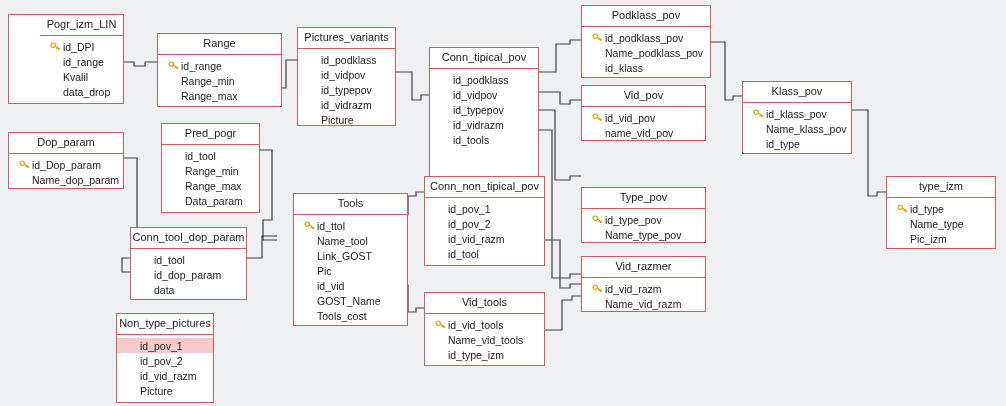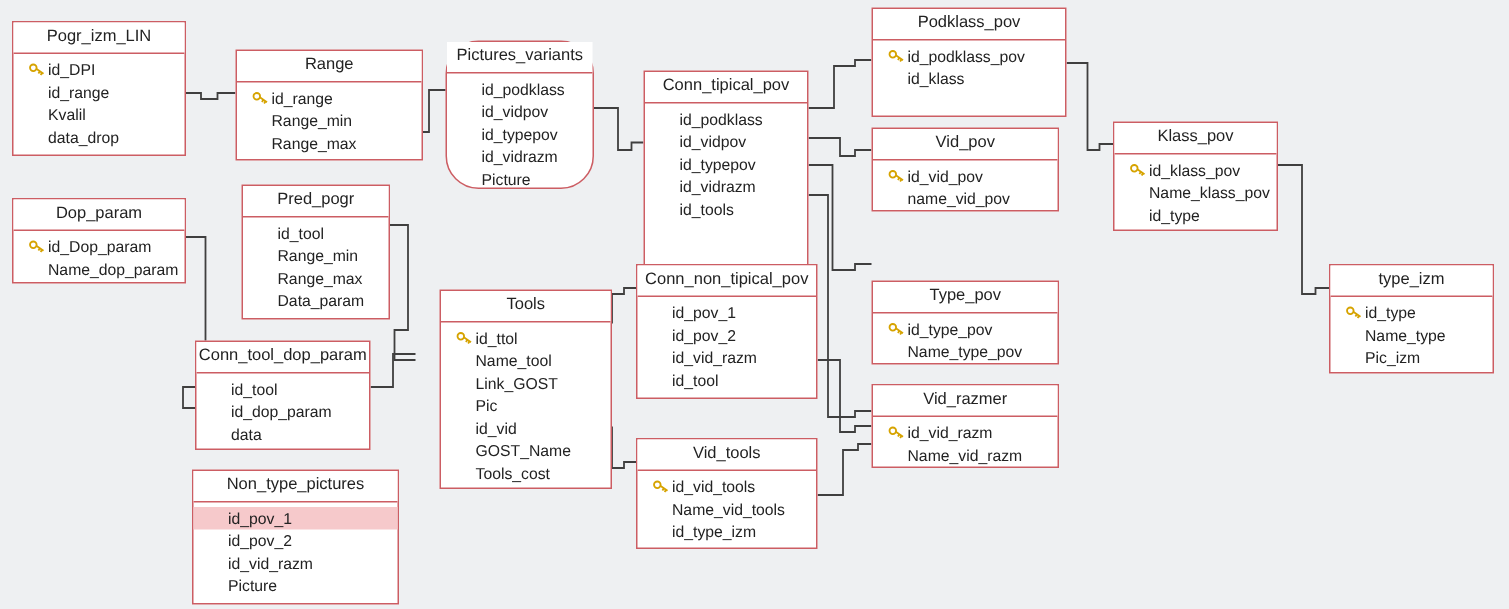--- a/index.html
+++ b/index.html
@@ -89,21 +89,21 @@
       <path d="M711,42 L725,42 L725,100 L733,100 L733,96 L742,96" fill="none" stroke="#3f3f3f" stroke-width="1.2"></path>
       <path d="M852,110 L868,110 L868,196 L877,196 L877,192 L886,192" fill="none" stroke="#3f3f3f" stroke-width="1.2"></path>
       <path d="M124,158 L137,158 L137,272 L122,272 L122,258 L130,258" fill="none" stroke="#3f3f3f" stroke-width="1.2"></path>
       <path d="M260,150 L272,150 L272,220 L263,220 L263,240 L277,240" fill="none" stroke="#3f3f3f" stroke-width="1.2"></path>
       <path d="M247,258 L262,258 L262,236 L277,236" fill="none" stroke="#3f3f3f" stroke-width="1.2"></path>
       <path d="M392,215 L408,215 L408,196 L416,196 L416,192 L424,192" fill="none" stroke="#3f3f3f" stroke-width="1.2"></path>
       <path d="M392,285 L408,285 L408,312 L416,312 L416,308 L424,308" fill="none" stroke="#3f3f3f" stroke-width="1.2"></path>
       <path d="M545,240 L560,240 L560,288 L570,288 L570,284 L581,284" fill="none" stroke="#3f3f3f" stroke-width="1.2"></path>
       <path d="M545,330 L562,330 L562,300 L572,300 L572,296 L581,296" fill="none" stroke="#3f3f3f" stroke-width="1.2"></path>
     </svg>
-<div class="table-box" style="left: 8px; top: 14px; width: 116px; height: 90px;">
+<div class="table-box" style="left: 8px; top: 14px; width: 116px; height: 90px; padding-left: 31px;">
       <div class="table-title">Pogr_izm_LIN</div>
       <div class="field-list">
         <div class="field-row">
           <span class="key-icon">
             <svg width="11" height="11" viewBox="0 0 11 11">
               <circle cx="3.2" cy="4.2" r="2.2" fill="none" stroke="#d6a300" stroke-width="1.2"></circle>
               <path d="M5.2,4.8 L10,8.2 M7.6,6.5 L6.6,8.0 M9.0,7.5 L8.1,9.0" stroke="#d6a300" stroke-width="1.2" fill="none"></path>
             </svg>
           </span>
           <span class="field-label">id_DPI</span>
@@ -137,21 +137,21 @@
         <div class="field-row">
           <span class="key-spacer"></span>
           <span class="field-label">Range_min</span>
         </div>
         <div class="field-row">
           <span class="key-spacer"></span>
           <span class="field-label">Range_max</span>
         </div>
       </div>
     </div>
-    <div class="table-box" style="left: 297px; top: 27px; width: 99px; height: 99px; border-radius: 22px;">
+    <div class="table-box" style="left: 297px; top: 27px; width: 99px; height: 99px;">
       <div class="table-title">Pictures_variants</div>
       <div class="field-list">
         <div class="field-row">
           <span class="key-spacer"></span>
           <span class="field-label">id_podklass</span>
         </div>
         <div class="field-row">
           <span class="key-spacer"></span>
           <span class="field-label">id_vidpov</span>
         </div>
@@ -201,20 +201,24 @@
           <span class="key-icon">
             <svg width="11" height="11" viewBox="0 0 11 11">
               <circle cx="3.2" cy="4.2" r="2.2" fill="none" stroke="#d6a300" stroke-width="1.2"></circle>
               <path d="M5.2,4.8 L10,8.2 M7.6,6.5 L6.6,8.0 M9.0,7.5 L8.1,9.0" stroke="#d6a300" stroke-width="1.2" fill="none"></path>
             </svg>
           </span>
           <span class="field-label">id_podklass_pov</span>
         </div>
         <div class="field-row">
           <span class="key-spacer"></span>
+          <span class="field-label">Name_podklass_pov</span>
+        </div>
+        <div class="field-row">
+          <span class="key-spacer"></span>
           <span class="field-label">id_klass</span>
         </div>
       </div>
     </div>
     <div class="table-box" style="left: 581px; top: 85px; width: 125px; height: 56px;">
       <div class="table-title">Vid_pov</div>
       <div class="field-list">
         <div class="field-row">
           <span class="key-icon">
             <svg width="11" height="11" viewBox="0 0 11 11">
@@ -440,21 +444,21 @@
         <div class="field-row">
           <span class="key-spacer"></span>
           <span class="field-label">id_dop_param</span>
         </div>
         <div class="field-row">
           <span class="key-spacer"></span>
           <span class="field-label">data</span>
         </div>
       </div>
     </div>
-    <div class="table-box" style="left: 128px; top: 313px; width: 138px; height: 90px;">
+    <div class="table-box" style="left: 116px; top: 313px; width: 98px; height: 90px;">
       <div class="table-title">Non_type_pictures</div>
       <div class="field-list">
         <div class="field-row highlight">
           <span class="key-spacer"></span>
           <span class="field-label">id_pov_1</span>
         </div>
         <div class="field-row">
           <span class="key-spacer"></span>
           <span class="field-label">id_pov_2</span>
         </div>

